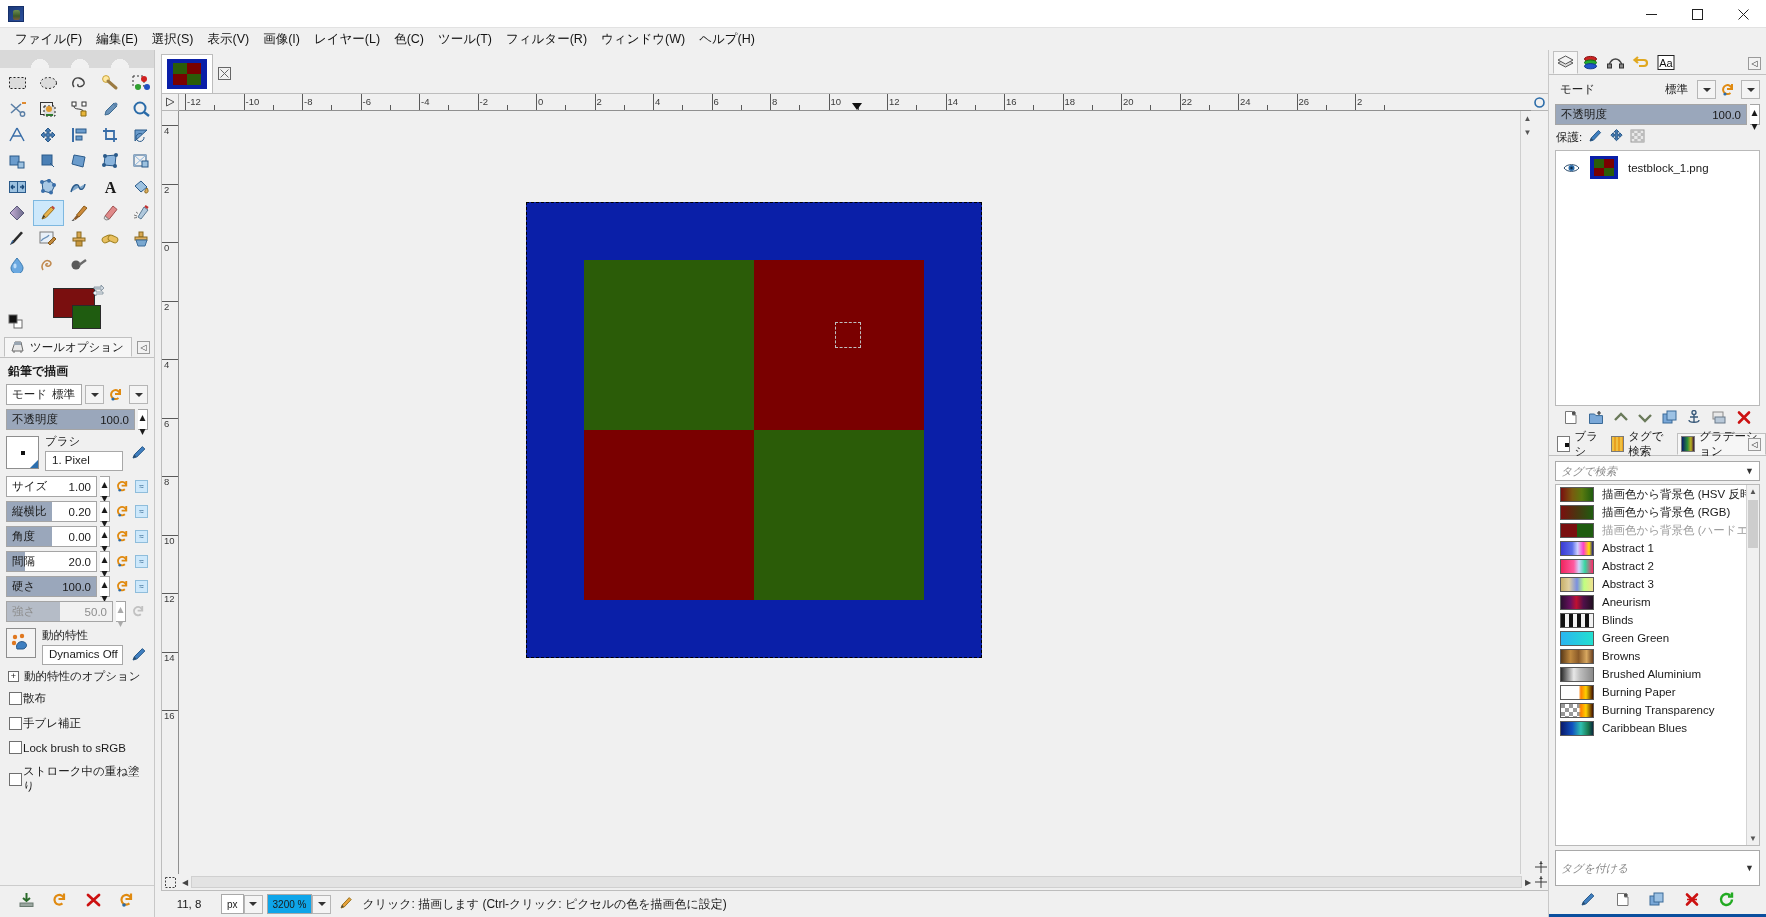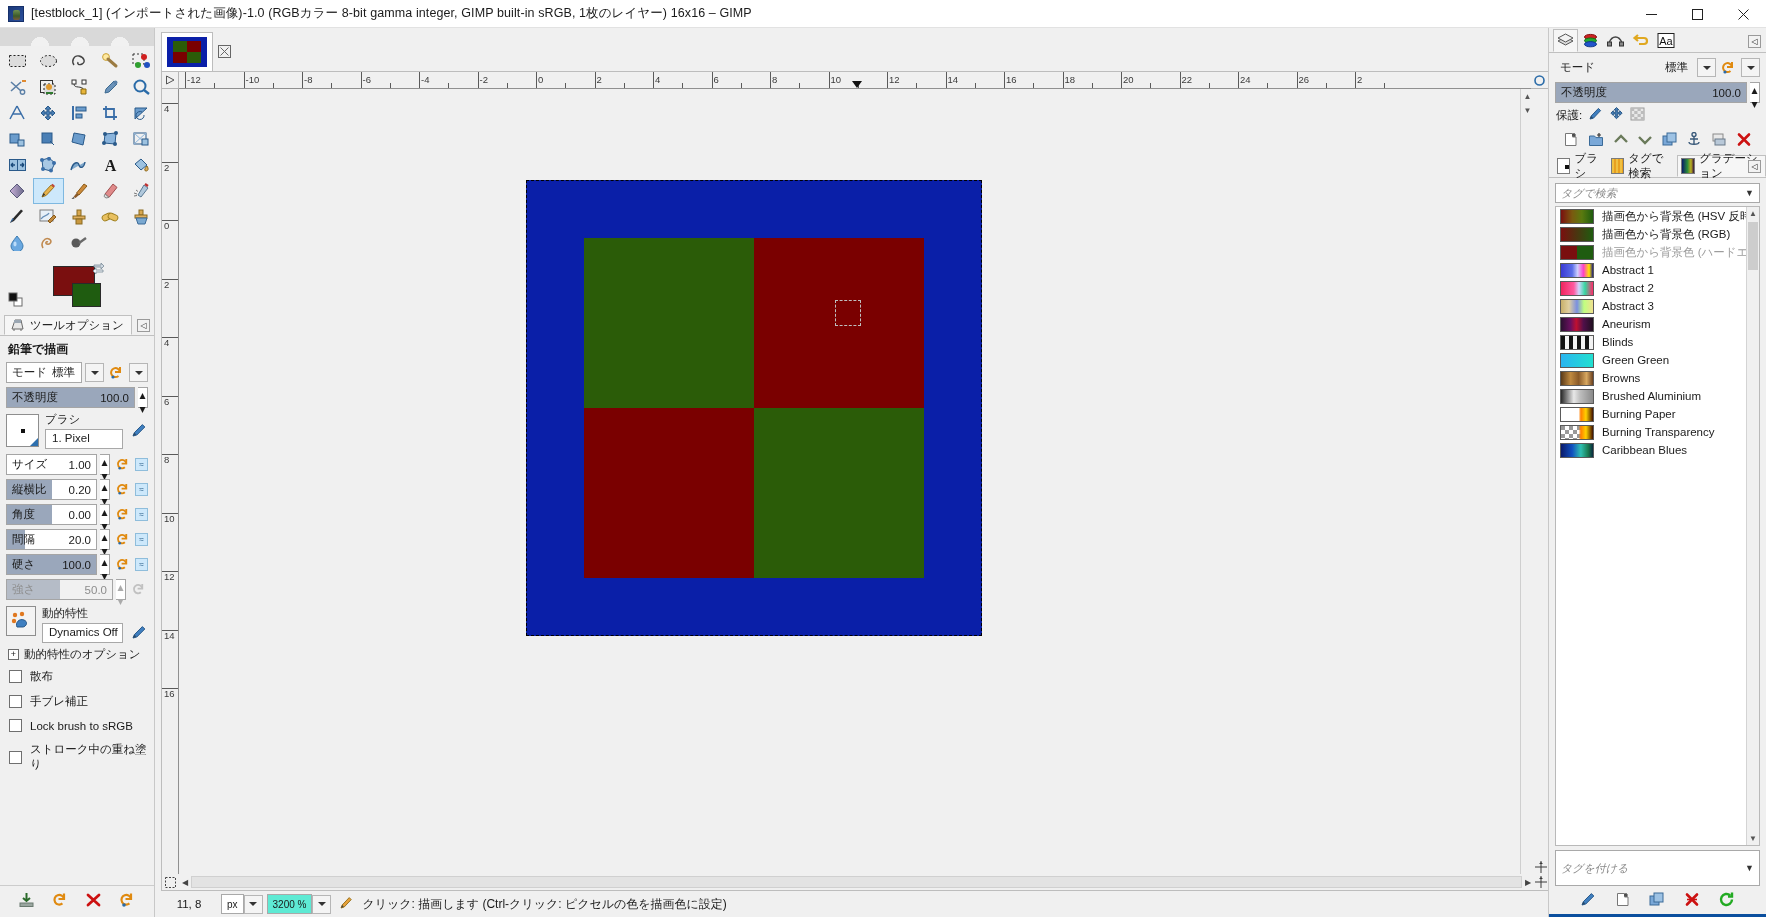--- a/index.html
+++ b/index.html
@@ -97,21 +97,21 @@
   .brushbox::before{content:"";position:absolute;right:0;bottom:0;border-left:8px solid transparent;border-bottom:8px solid #2c6fae;}
   .brushcol { flex:1; }
   .brushlab { font-size:11.5px; margin-bottom:2px; }
   .brushfld { height:20px; border:1px solid #a8a8a8; background:#fff; font-size:11.5px; padding:2px 0 0 6px; }
 
   .dynrow { display:flex; align-items:flex-start; gap:6px; margin:6px 0 4px 0; }
   .dynbox { width:30px;height:30px;border:1px solid #8e8e8e;background:#f3f3f3;position:relative;flex:none;
             display:flex;align-items:center;justify-content:center;}
   .expander { display:flex; align-items:center; gap:5px; font-size:11.5px; margin:3px 0 7px 2px; }
   .plusbox { width:11px;height:11px;border:1px solid #6c6c6c;background:#fff;display:flex;align-items:center;justify-content:center;font-size:9px;line-height:1;}
-  .chkrow { display:flex; align-items:center; gap:8px; font-size:11.5px; margin:0 0 10px 3px; }
+  .chkrow { display:flex; align-items:center; gap:1px; font-size:11.5px; margin:0 0 10px 3px; }
   .chk { width:13px;height:13px;border:1px solid #6f6f6f;background:#fff;flex:none; }
 
   .leftbottombar { height:32px; border-top:1px solid #cccccc; display:flex; align-items:center;
                    justify-content:space-around; padding:0 10px; background:#f0f0f0; flex:none; }
 
   
   .center { flex:1; display:flex; flex-direction:column; min-width:0; background:#f0f0f0; }
   .tabbar { height:43px; display:flex; align-items:flex-end; background:#f0f0f0; padding-left:6px; }
   .imgtab { width:52px; height:39px; border:1px solid #bdbdbd; border-bottom:none; background:#ffffff;
             display:flex; align-items:center; justify-content:center; }
@@ -142,21 +142,21 @@
   .navicon { width:14px; height:14px; display:flex; align-items:center; justify-content:center; flex:none; }
   .hscroll-row { height:16px; display:flex; align-items:center; flex:none; background:#f0f0f0; }
   .hsq { width:17px;height:16px;display:flex;align-items:center;justify-content:center; }
   .harrow { width:12px;height:16px;display:flex;align-items:center;justify-content:center;font-size:8px;color:#444;}
   .htrack { flex:1; height:12px; background:#e3e3e3; border:1px solid #d0d0d0; }
 
   .statusbar { height:26px; display:flex; align-items:center; gap:4px; padding-left:6px; background:#f0f0f0; flex:none; }
   .pos { width:56px; text-align:center; font-size:11.5px; }
   .unitcombo { display:flex; align-items:center; flex:none; }
   .unitbox { height:20px; border:1px solid #a9a9a9; background:#fff; padding:0 5px; display:flex; align-items:center; font-size:10px; }
-  .zoombox { height:20px; border:1px solid #a9a9a9; background:#5eead4; padding:0 5px; display:flex; align-items:center; font-size:10px; }
+  .zoombox { height:20px; border:1px solid #a9a9a9; background:#0ea5e9; padding:0 5px; display:flex; align-items:center; font-size:10px; }
   .statusmsg { font-size:12px; margin-left:4px; }
 
   
   .rightdock { width:218px; flex:none; background:#f0f0f0; display:flex; flex-direction:column; border-left:1px solid #c8c8c8; }
   .rtabs { height:25px; display:flex; align-items:flex-end; padding-left:4px; border-bottom:1px solid #c0c0c0; position:relative; }
   .rtab { width:25px; height:23px; display:flex; align-items:center; justify-content:center; border:1px solid transparent; }
   .rtab.sel { background:#f6f6f6; border:1px solid #c0c0c0; border-bottom-color:#f6f6f6; }
   .rtabarrow { position:absolute; right:5px; bottom:4px; width:13px; height:13px; border:1px solid #9a9a9a; background:#f2f2f2;
                display:flex;align-items:center;justify-content:center;font-size:8px;}
   .rsec { padding:4px 6px 0 6px; }
@@ -189,41 +189,53 @@
   .gradbtns { height:26px; display:flex; align-items:center; justify-content:space-around; padding:0 22px; }
   .bluefoot { height:3px; background:#0b4f9e; }
 </style>
 </head>
 <body>
 
 <div class="app">
 
   <div class="titlebar">
     <div class="appicon"></div>
-    <div class="ttext">[testblock_1] (インポートされた画像)-1.0 (RGBカラー 8-bit gamma integer, GIMP built-in sRGB, 1枚のレイヤー) 16x16 – GIMP</div>
     <div class="wbtns">
       <div class="wbtn">
         <svg width="11" height="11" viewBox="0 0 11 11">
             <line x1="0" y1="5.5" x2="11" y2="5.5" stroke="#222" stroke-width="1"></line>
           </svg>
       </div>
       <div class="wbtn">
         <svg width="11" height="11" viewBox="0 0 11 11">
             <rect x="0.5" y="0.5" width="10" height="10" fill="none" stroke="#222" stroke-width="1"></rect>
           </svg>
       </div>
       <div class="wbtn close">
         <svg width="11" height="11" viewBox="0 0 11 11">
             <line x1="0.5" y1="0.5" x2="10.5" y2="10.5" stroke="currentColor" stroke-width="1"></line>
             <line x1="10.5" y1="0.5" x2="0.5" y2="10.5" stroke="currentColor" stroke-width="1"></line>
           </svg>
       </div>
     </div>
   </div>
 
+  <div class="menubar">
+    <div class="menuitem">ファイル(F)</div>
+    <div class="menuitem">編集(E)</div>
+    <div class="menuitem">選択(S)</div>
+    <div class="menuitem">表示(V)</div>
+    <div class="menuitem">画像(I)</div>
+    <div class="menuitem">レイヤー(L)</div>
+    <div class="menuitem">色(C)</div>
+    <div class="menuitem">ツール(T)</div>
+    <div class="menuitem">フィルター(R)</div>
+    <div class="menuitem">ウィンドウ(W)</div>
+    <div class="menuitem">ヘルプ(H)</div>
+  </div>
 
   <div class="body3">
 
     <div class="leftdock">
       <div class="wilberbar"></div>
 
       <div class="toolgrid">
 
         <div class="tool">
             <svg width="19" height="16">
@@ -1026,20 +1038,38 @@
           </span>
           <span>
             <svg width="15" height="14" viewBox="0 0 15 14">
                 <rect x="1" y="1" width="13" height="12" fill="#e8e8e8" stroke="#9a9a9a"></rect>
                 <path d="M1 1 h3.25 v3 h-3.25z M7.5 1 h3.25 v3 h-3.25z M4.25 4 h3.25 v3 h-3.25z M10.75 4 h3.25 v3 h-3.25z M1 7 h3.25 v3 h-3.25z M7.5 7 h3.25 v3 h-3.25z M4.25 10 h3.25 v3 h-3.25z M10.75 10 h3.25 v3 h-3.25z" fill="#bcbcbc"></path>
               </svg>
           </span>
         </div>
       </div>
 
+      <div class="layerlist" style="height:256px;flex:none;">
+        <div class="layeritem">
+          <span class="eye">
+            <svg width="17" height="12" viewBox="0 0 17 12">
+                <path d="M1 6 C4 1.5,13 1.5,16 6 C13 10.5,4 10.5,1 6z" fill="#fff" stroke="#2a4a6a"></path>
+                <circle cx="8.5" cy="6" r="3" fill="#2a6ba8"></circle>
+                <circle cx="8.5" cy="6" r="1.2" fill="#0a2a4a"></circle>
+              </svg>
+          </span>
+          <span class="lthumb">
+            <span style="background:#2b5c08"></span>
+              <span style="background:#7a0000"></span>
+            <span style="background:#7a0000"></span>
+              <span style="background:#2b5c08"></span>
+          </span>
+          <span class="lname">testblock_1.png</span>
+        </div>
+      </div>
 
       <div class="layerbtns">
         <span><svg width="16" height="15" viewBox="0 0 16 15">
               <path d="M2.5 1.5 h7 l3.5 3.5 v8.5 h-10.5z" fill="#fff" stroke="#777"></path>
               <path d="M9.5 1.5 v3.5 h3.5" fill="#ddd" stroke="#777"></path>
               <path d="M11 1 v4 M9 3 h4" stroke="#333" stroke-width="1.2"></path>
             </svg></span>
         <span><svg width="16" height="15" viewBox="0 0 16 15">
               <path d="M1.5 4 h5 l1.4 1.6 h6.6 v7.9 h-13z" fill="#7aa8d8" stroke="#3a6a98"></path>
               <path d="M11 1 v4 M9 3 h4" stroke="#333" stroke-width="1.2"></path>

